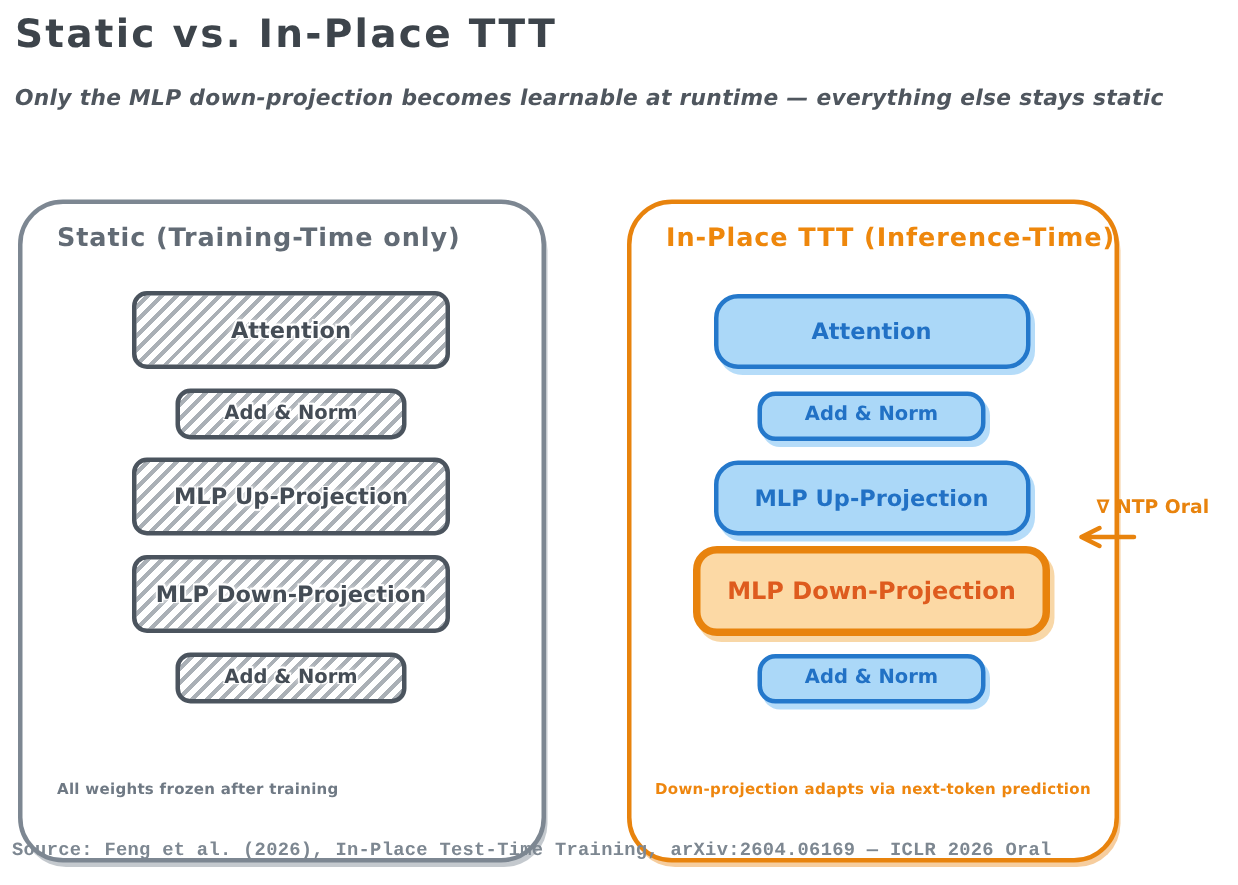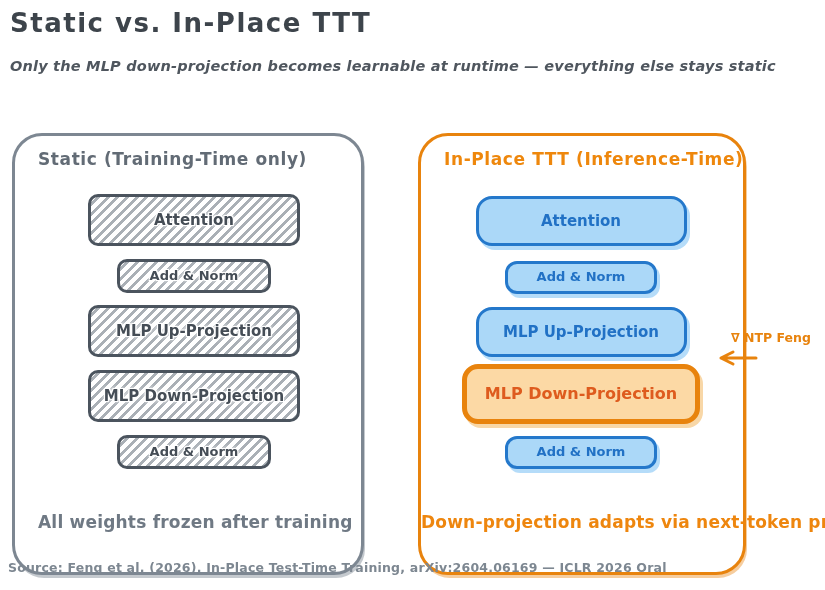--- a/index.html
+++ b/index.html
@@ -108,21 +108,21 @@
   .ttt-panel .b2{ margin-bottom:13px; }
   .ttt-panel .b3{ margin-bottom:7px; }
   .ttt-panel .b4{ margin-bottom:12px; }
 
   .blk-label{ font-size:15px; line-height:1.1; }
   .blk.small .blk-label{ font-size:13px; }
   .blk.learnable .blk-label{ font-size:16px; }
 
   .panel-caption{
     position:absolute; bottom:40px;
-    font-size:17px; font-weight:bold; letter-spacing:0.2px;
+    font-size:10px; font-weight:bold; letter-spacing:0.2px;
     white-space:nowrap;
   }
   .static-panel .panel-caption{ left:23px; color:#6f7984; }
   .ttt-panel .panel-caption{ left:0; right:0; text-align:center; color:#ee860e; }
 
   
   .ntp-label{
     position:absolute; left:731px; top:330px;
     font-size:12.5px; font-weight:bold; color:#e8830d;
     white-space:nowrap; z-index:5;
@@ -130,20 +130,21 @@
   }
   .ntp-arrow{
     position:absolute; left:714px; top:348px; z-index:5;
   }
 
   
   .source-line{
     position:absolute; left:8px; top:560px;
     font-size:12.5px; font-weight:600; letter-spacing:0.2px;
     color:#7d8791;
+    font-family:Liberation Mono, monospace;
   }
 </style>
 </head>
 <body>
 
 <div class="canvas">
 
   <div class="main-title">Static vs. In-Place TTT</div>
   <div class="subtitle">Only the MLP down-projection becomes learnable at runtime — everything else stays static</div>
 
@@ -184,20 +185,20 @@
       <div class="blk learnable b4">
         <span class="blk-label">MLP Down-Projection</span>
       </div>
       <div class="blk blue small b5">
         <span class="blk-label">Add &amp; Norm</span>
       </div>
     </div>
     <div class="panel-caption">Down-projection adapts via next-token prediction</div>
   </div>
 
-  <div class="ntp-label">∇ NTP Feng</div>
+  <div class="ntp-label">∇ NTP Oral</div>
   <svg class="ntp-arrow" width="46" height="20" viewBox="0 0 46 20">
     <path d="M42 10 L7 10 M7 10 L19 4 M7 10 L19 16" stroke="#e8830d" stroke-width="3" fill="none" stroke-linecap="round" stroke-linejoin="round"></path>
   </svg>
 
   <div class="source-line">Source: Feng et al. (2026), In-Place Test-Time Training, arXiv:2604.06169 — ICLR 2026 Oral</div>
 
 </div>
 
 </body></html>

